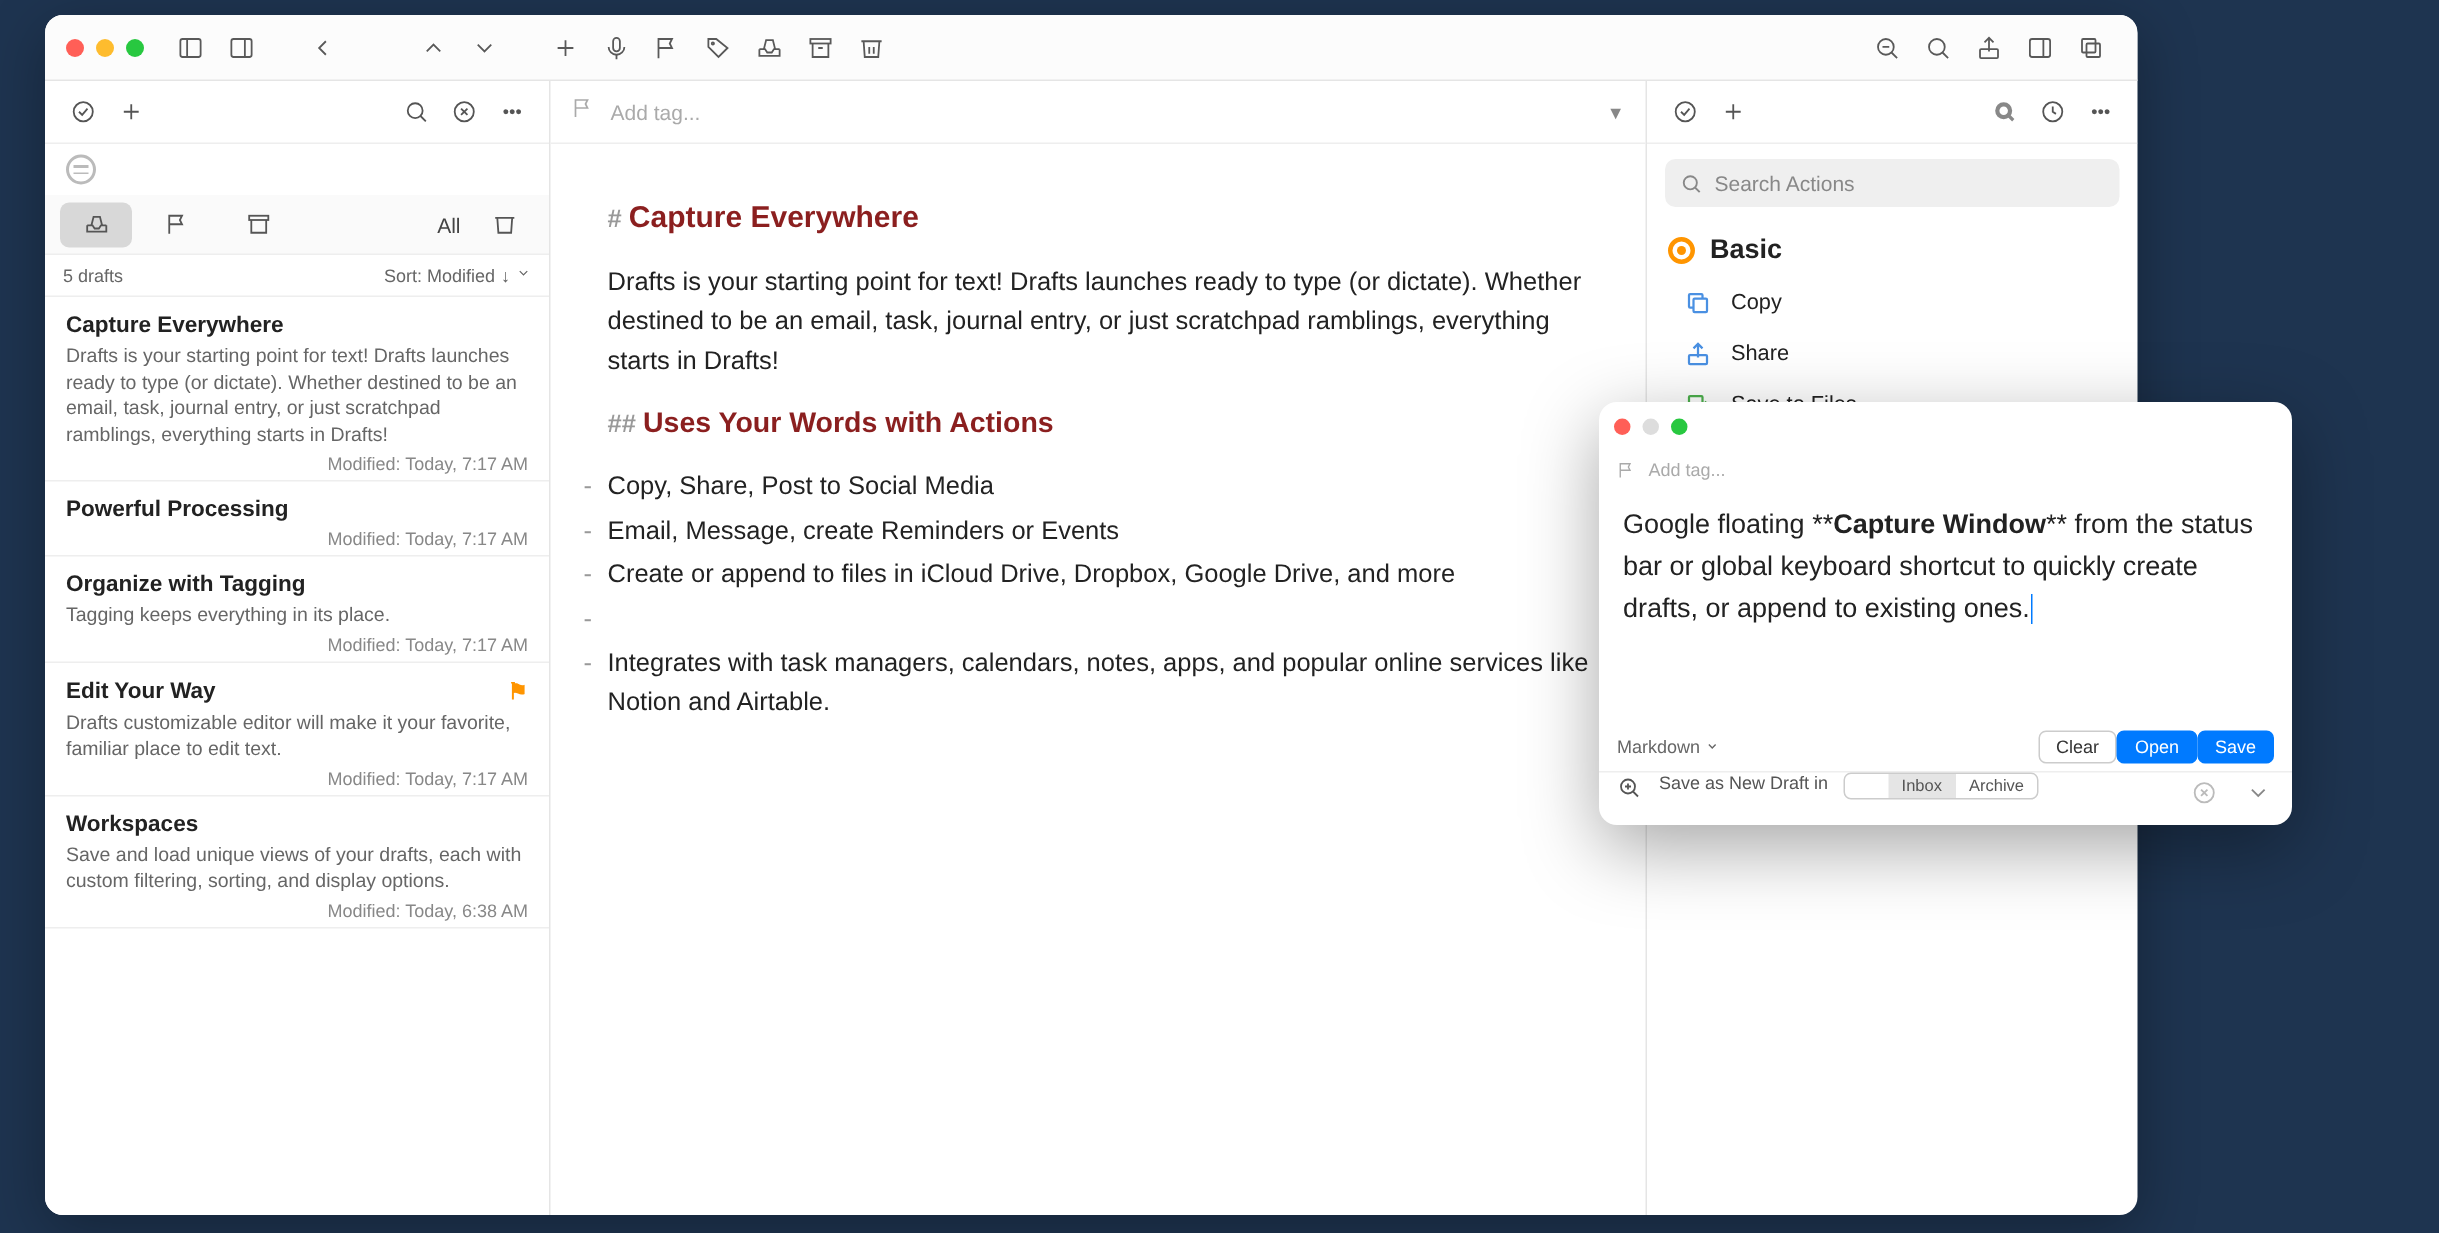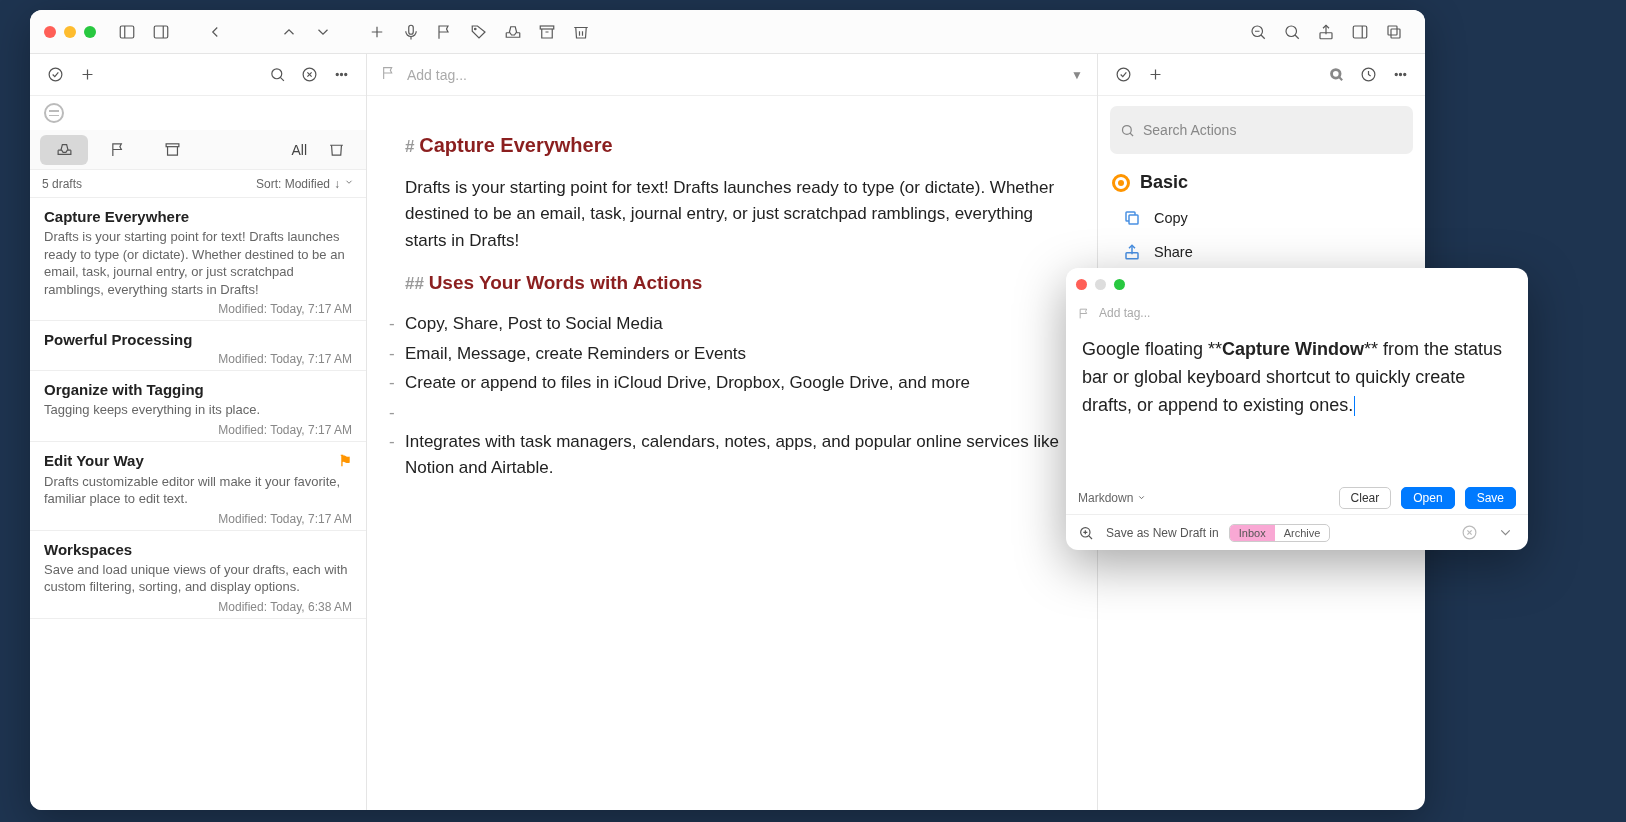--- a/index.html
+++ b/index.html
@@ -124,21 +124,21 @@
 .actions-panel{
   width: 328px; flex-shrink:0; border-left:1px solid #e5e5e5;
   display:flex; flex-direction:column;
 }
 .actions-top{
   height:42px; border-bottom:1px solid #eee; display:flex; align-items:center;
   padding:0 12px; gap:6px;
 }
 .actions-top .spacer{flex:1;}
 .actions-search{
-  margin:10px 12px; height:48px; background:#efefef; border-radius:7px;
+  margin:10px 12px; height:32px; background:#efefef; border-radius:7px;
   display:flex; align-items:center; padding:0 10px; gap:8px; color:#888;
 }
 .actions-search svg{width:15px;height:15px;stroke:currentColor;fill:none;stroke-width:2;}
 .actions-search-input{ font-size:14px; color:#888;}
 .actions-group-header{
   padding: 8px 14px; display:flex; align-items:center; gap:10px;
   font-size:18px; font-weight:700; color:#222;
 }
 .group-bullet{ width:18px;height:18px; border-radius:50%; border:3px solid #ff9500; position:relative;}
 .group-bullet::after{content:'';position:absolute;top:3px;left:3px;right:3px;bottom:3px;border-radius:50%;background:#ff9500;}
@@ -163,37 +163,37 @@
   height:26px; display:flex; align-items:center; padding:0 12px; gap:8px;
   color:#aaa; font-size:12px;
 }
 .capture-tagbar svg{width:13px;height:13px;stroke:currentColor;fill:none;stroke-width:1.7;}
 .capture-body{
   flex:1; padding:10px 16px; font-size:18px; line-height:1.55; color:#222;
 }
 .capture-body .bold{ font-weight:700;}
 .cursor{ display:inline-block; width:1px; height:20px; background:#007aff; vertical-align:middle; margin-left:1px;}
 .capture-midbar{
-  height:32px; display:flex; align-items:center; padding:0 12px; gap:10px; font-size:12px; color:#666;
+  height:32px; display:flex; align-items:center; padding:0 12px; font-size:12px; color:#666;
 }
 .capture-midbar .spacer{flex:1;}
 .btn{
   padding:3px 11px; border-radius:5px; font-size:12px; border:1px solid #ccc;
   background:#fff; color:#333;
 }
 .btn.blue{ background:#007aff; color:#fff; border-color:#007aff;}
 .capture-footer{
-  height:36px; border-top:1px solid #eee; display:flex; align-items:center;
+  height:36px; border-top:1px solid #eee; display:flex; align-items:flex-start;
   padding:0 10px; gap:10px; font-size:12px; color:#555;
 }
 .seg{
   display:flex; border:1px solid #ccc; border-radius:5px; overflow:hidden;
 }
 .seg div{ padding:2px 9px; font-size:11px; color:#555;}
-.seg div.active{ background:#f9a8d4;}
+.seg div.active{ background:#e5e5e5;margin-left:29px;}
 .cap-zoom{ width:20px;height:20px; display:flex;align-items:center;justify-content:center;}
 </style>
 </head>
 <body>
 
 <div class="main-window">
   <div class="toolbar">
     <div class="traffic">
       <div class="dot red"></div>
       <div class="dot yellow"></div>

